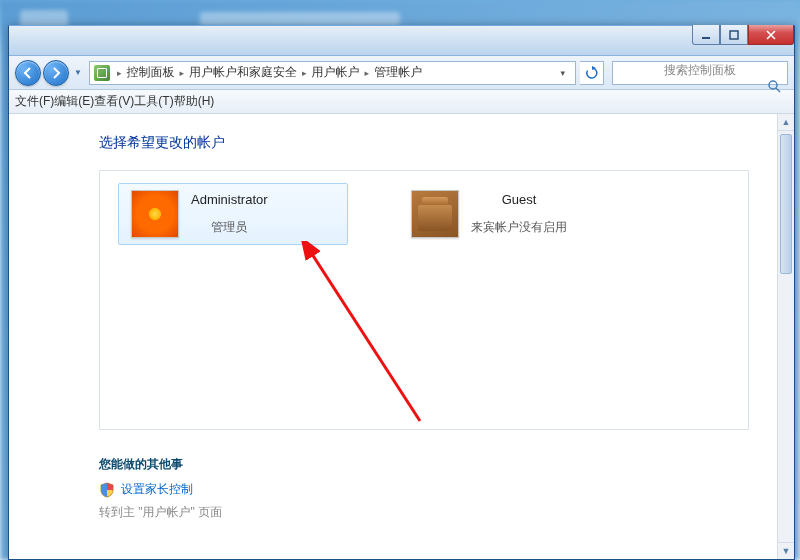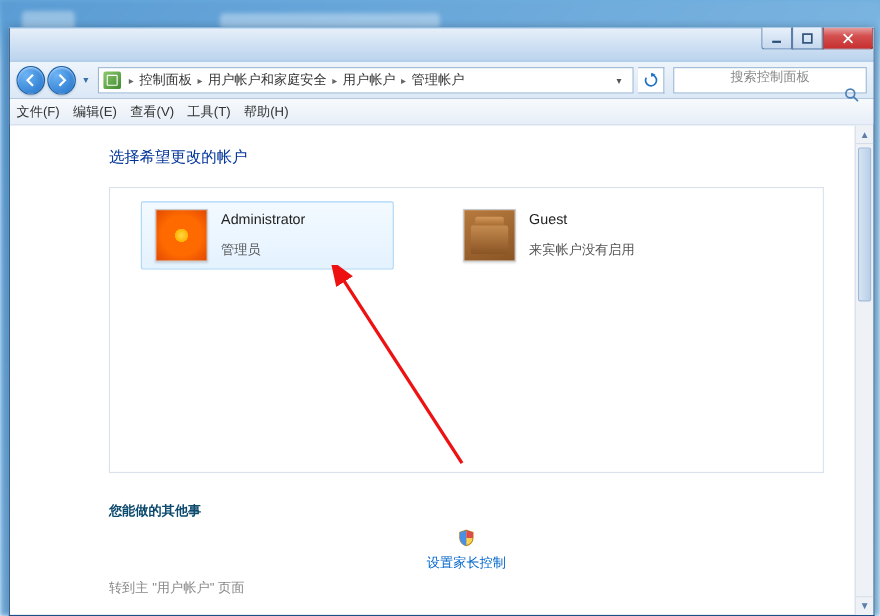--- a/index.html
+++ b/index.html
@@ -33,54 +33,54 @@
   .bc-item { white-space:nowrap; padding:0 2px; }
   .bc-sep { padding:0 3px; color:#666; font-size:9px; }
   .bc-dd { margin-left:auto; padding:0 6px; color:#555; font-size:9px;}
   .refresh { width:24px; height:24px; border:1px solid #9bb7d5; border-left:none; background:#fff; display:flex; align-items:center; justify-content:center; color:#1e6fc7; }
   .refresh svg{width:14px;height:14px;}
   .search { width:176px; height:24px; border:1px solid #9bb7d5; background:#fff; display:flex; align-items:center; padding:0 6px; margin-left:4px; font-size:12px; color:#888; position:relative;flex-direction:column;}
   .search-ic { margin-left:auto; color:#4a7fb8; }
   .search-ic svg{width:14px;height:14px;}
 
   
-  .menubar { height:24px; background:linear-gradient(180deg,#f7fafd,#e7eef7); border-bottom:1px solid #cad8e8; display:flex; align-items:center; padding:0 6px; gap:12px; font-size:12px; color:#333;}
+  .menubar { height:24px; background:linear-gradient(180deg,#f7fafd,#e7eef7); border-bottom:1px solid #cad8e8; display:flex; align-items:center; padding:0 6px; font-size:12px; color:#333;}
   .menuitem { cursor:default; }
 
   
   .content-wrap { flex:1; display:flex; overflow:hidden; }
   .content { flex:1; padding:20px 28px 10px 90px; overflow-y:auto; font-size:13px; color:#333; }
   .scrollbar { width:17px; background:#eef2f7; border-left:1px solid #d4dde8; position:relative;}
   .scrollbar .thumb{ position:absolute; left:2px; right:2px; top:20px; height:140px; background:linear-gradient(90deg,#d7e4f2,#b8cfe8); border:1px solid #9cb8d6; border-radius:2px;}
   .scrollbar .arr{position:absolute;left:0;right:0;height:17px;display:flex;align-items:center;justify-content:center;color:#5b7fa8;font-size:9px;}
   .scrollbar .arr.up{top:0;border-bottom:1px solid #d4dde8;}
   .scrollbar .arr.dn{bottom:0;border-top:1px solid #d4dde8;}
 
   h2.page-title { font-size:14px; font-weight:normal; color:#003399; margin-bottom:18px; }
 
-  .accounts { height:260px; border:1px solid #d9e2ec; position:relative; padding:12px 28px; display:flex; gap:50px; align-items:flex-start; }
+  .accounts { height:260px; border:1px solid #d9e2ec; position:relative; padding:12px 18px; display:flex; gap:50px; align-items:flex-start;text-align:center; }
   .acct-card { display:flex; align-items:center; gap:12px; padding:6px 12px; border:1px solid transparent; border-radius:2px; min-width:230px;}
   .acct-card.selected { background:linear-gradient(180deg,#f3faff,#e4f2ff); border-color:#a8d4f7; }
   .acct-avatar { width:48px; height:48px; border:1px solid #c7c7c7; background:#eee; box-shadow:0 1px 2px rgba(0,0,0,.15); }
   .av-flower { background: radial-gradient(circle at 50% 50%, #ffd84a 0%, #ffb400 18%, #ff6a00 19%, #ff6a00 55%, #e04800 100%); }
   .av-case { background: linear-gradient(160deg,#b77a3e,#8a5424); position:relative; }
   .av-case::before{content:"";position:absolute;left:10px;right:10px;top:6px;height:8px;background:linear-gradient(180deg,#d3985a,#a96d33);border-radius:2px 2px 0 0;}
   .av-case::after{content:"";position:absolute;left:6px;right:6px;top:14px;bottom:6px;background:linear-gradient(180deg,#c48b4f,#8a5424);border-radius:2px;}
   .acct-text { display:flex; flex-direction:column; font-size:12px; }
   .acct-name { font-size:13px; color:#222; }
   .acct-role { color:#555;margin-top:12px; }
 
   .arrow-annot { position:absolute; left:200px; top:70px; pointer-events:none; }
 
   .links { margin-top:14px; display:flex; flex-direction:column; gap:6px; }
   .linktext { color:#0066cc; font-size:12px; cursor:pointer; }
 
   .section-hdr { margin-top:26px; font-size:12px; font-weight:bold; color:#0c4a6e; }
   .other-list { margin-top:8px; display:flex; flex-direction:column; gap:6px; }
-  .other-item { display:flex; align-items:center; gap:6px; font-size:12px;flex-direction:column; }
+  .other-item { display:flex; align-items:center; gap:6px; font-size:12px; }
   .shield-ic { width:16px;height:16px; }
 
   .truncated { color:#888; font-size:12px; margin-top:6px;}
 </style>
 </head>
 <body>
 
 <div class="desktop-bg"></div>
 
 <div class="window">

